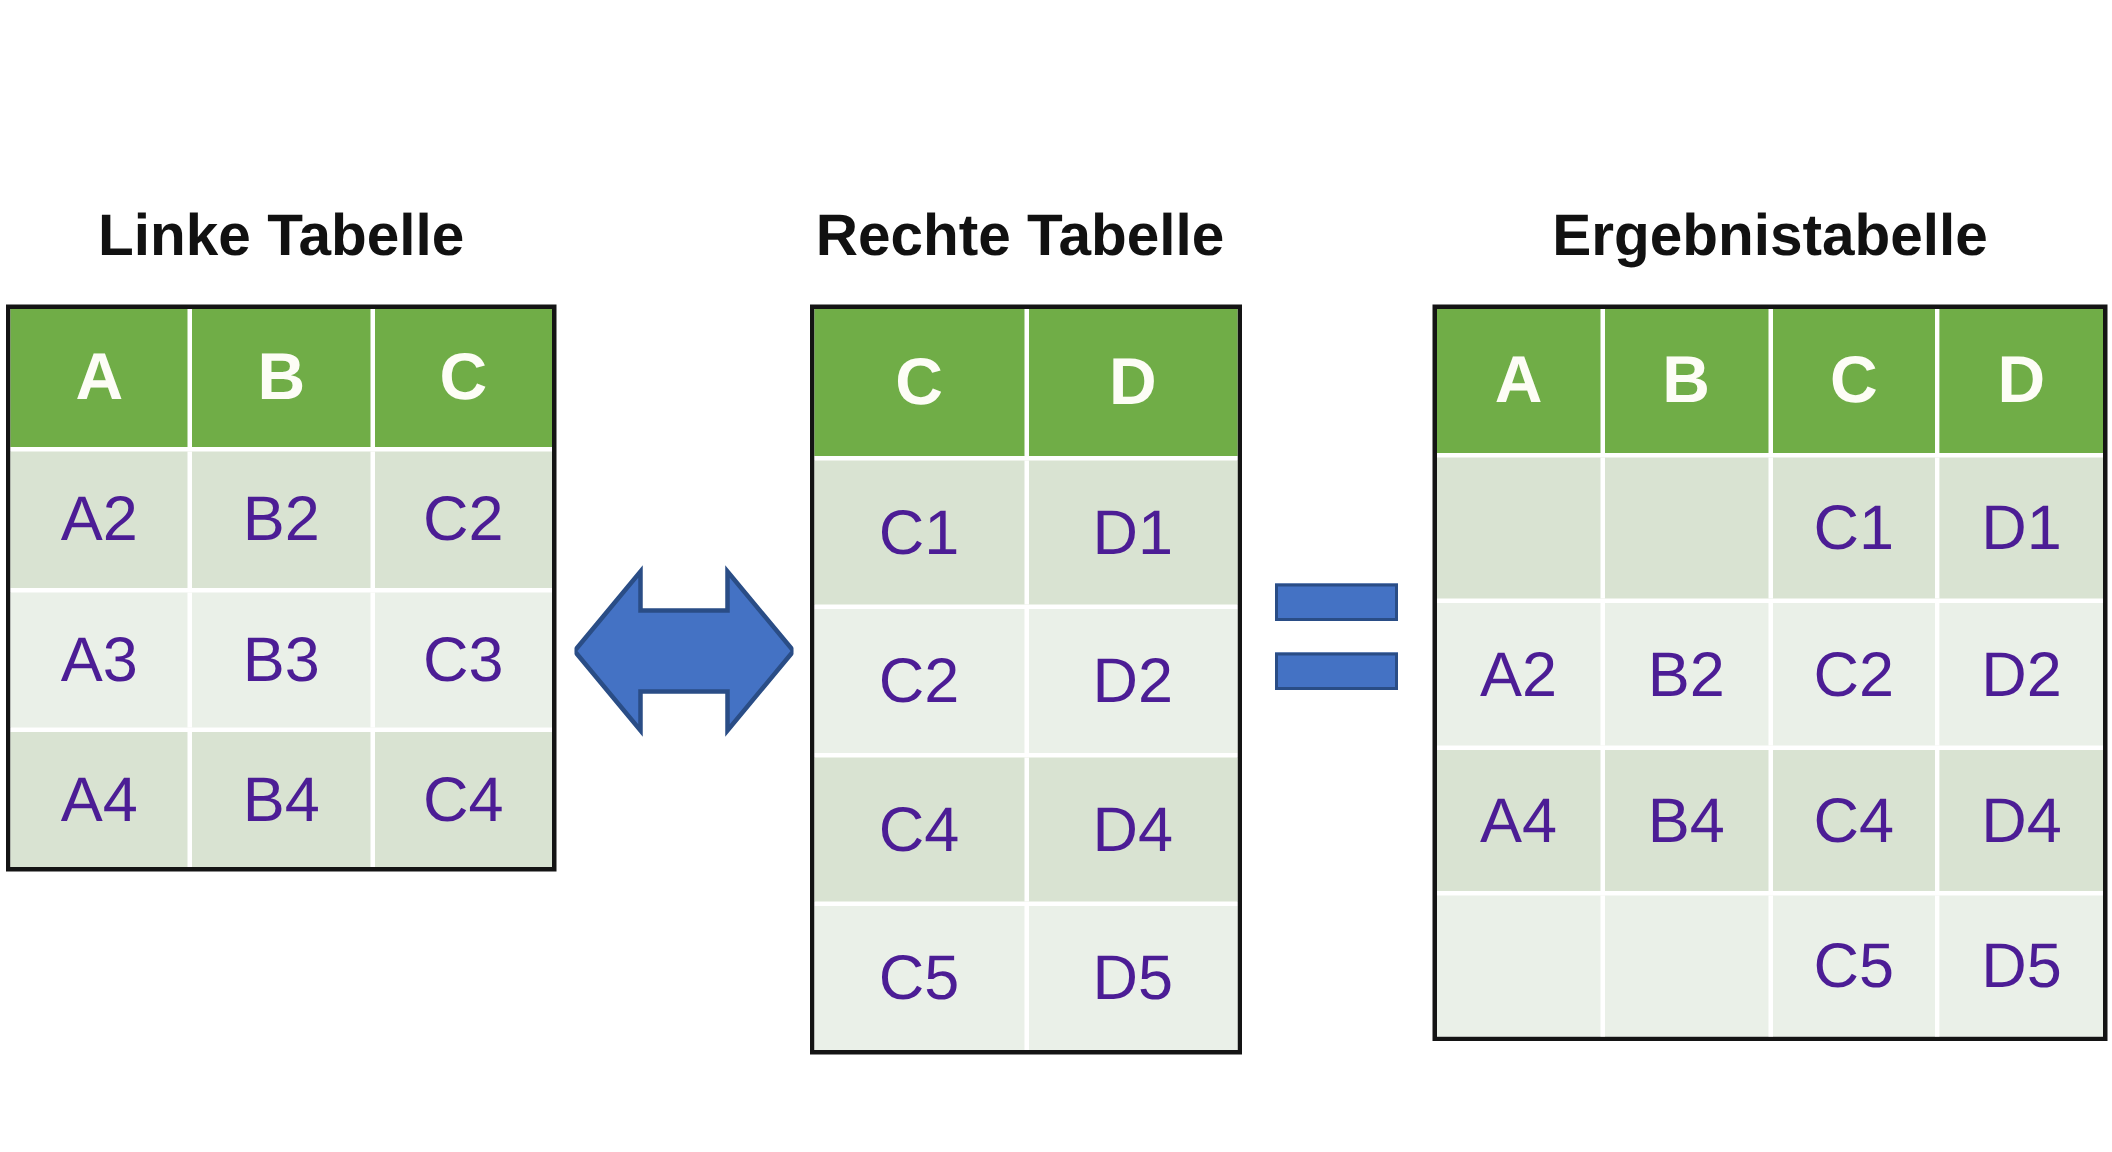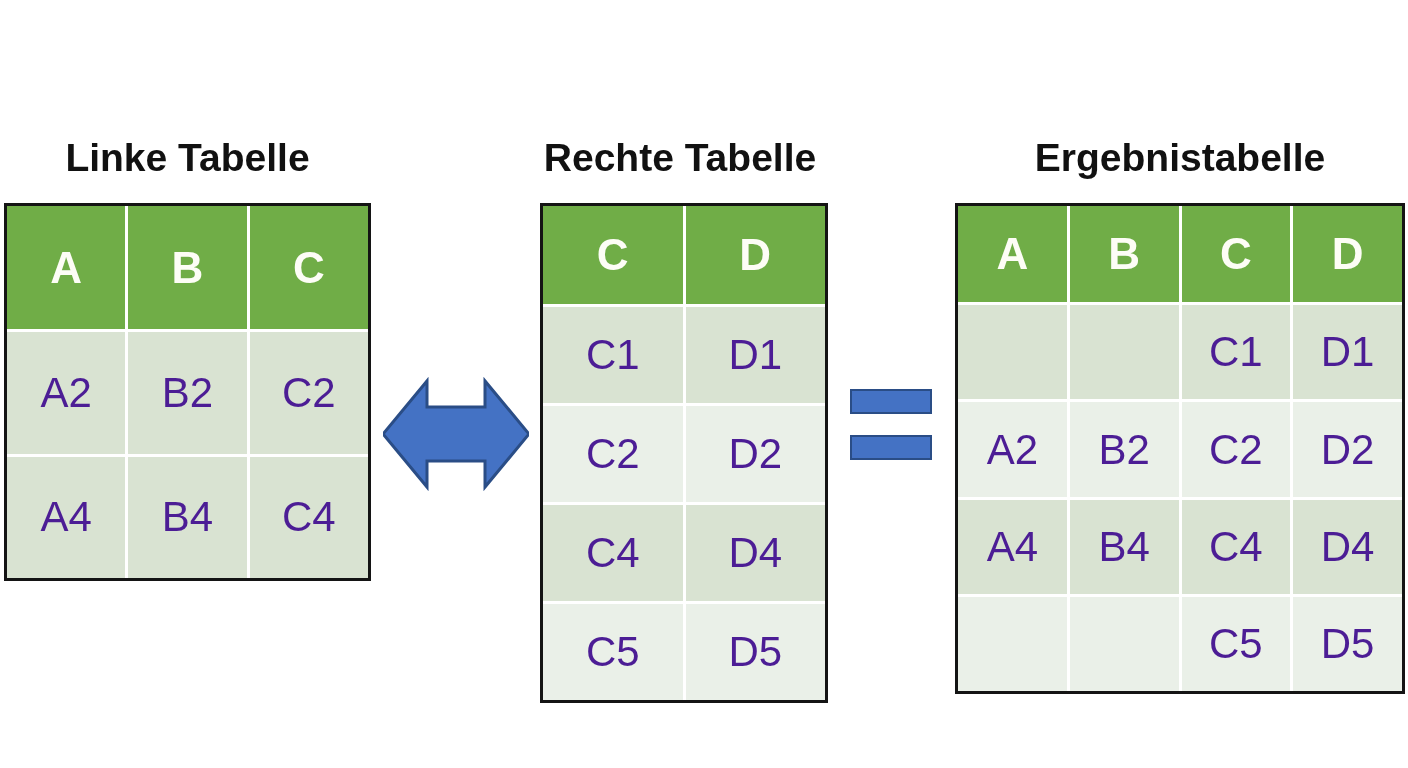--- a/index.html
+++ b/index.html
@@ -128,20 +128,25 @@
     <div class="trow hdr">
       <div class="tcell">A</div>
       <div class="tcell">B</div>
       <div class="tcell">C</div>
     </div>
     <div class="trow band-a">
       <div class="tcell">A2</div>
       <div class="tcell">B2</div>
       <div class="tcell">C2</div>
     </div>
+    <div class="trow band-b">
+      <div class="tcell">A3</div>
+      <div class="tcell">B3</div>
+      <div class="tcell">C3</div>
+    </div>
     <div class="trow band-a">
       <div class="tcell">A4</div>
       <div class="tcell">B4</div>
       <div class="tcell">C4</div>
     </div>
   </div>
 
   <div class="dbl-arrow">
     <svg viewBox="0 0 146 118" preserveAspectRatio="none" aria-hidden="true">
       <polygon points="0,59 44,6 44,32 102,32 102,6 146,59 102,112 102,86 44,86 44,112" fill="#4472C4" stroke="#2a4d86" stroke-width="3" stroke-linejoin="miter"></polygon>

